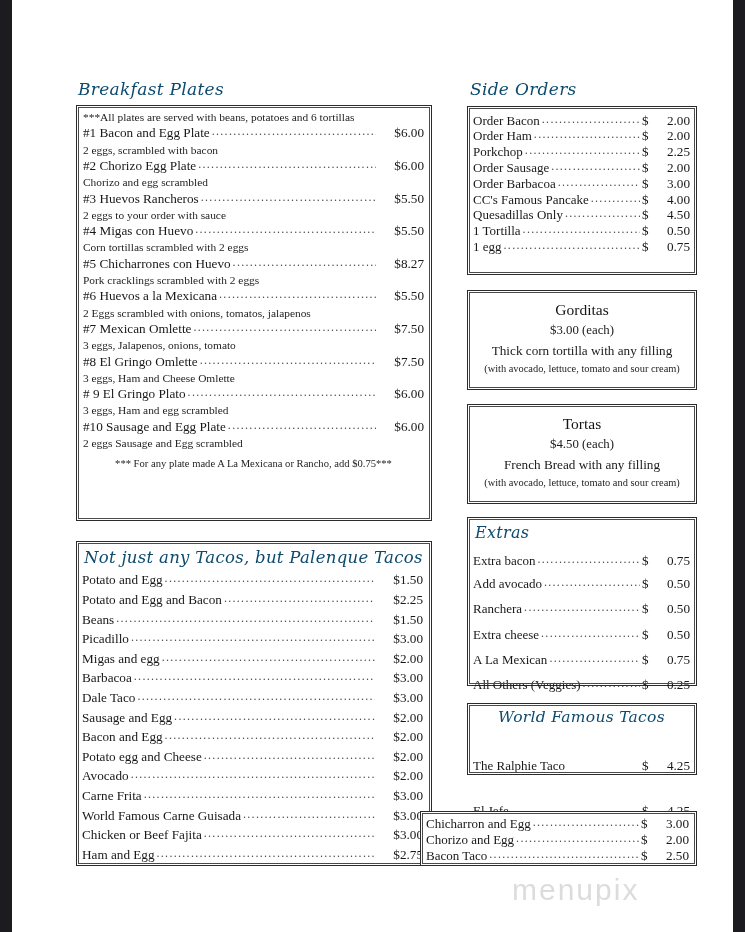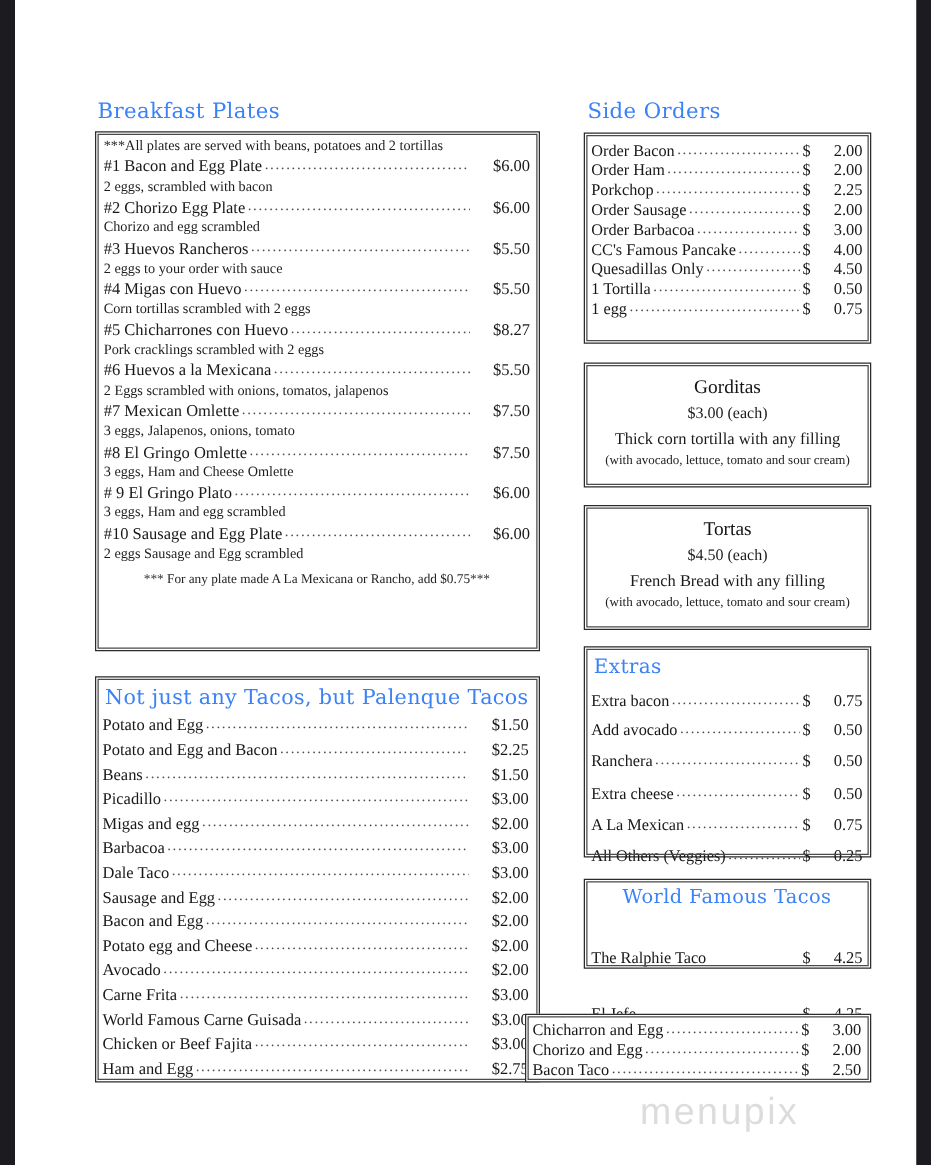--- a/index.html
+++ b/index.html
@@ -25,22 +25,23 @@
   .sheet {
     position: absolute;
     left: 0; top: 0;
     width: 721px;
     height: 932px;
   }
 
   
   .script-head {
     font-family: "DejaVu Serif", "Liberation Serif", serif;
+    font-style: italic;
     font-size: 17px;
-    color: #3b82f6;
+    color: #0c4a6e;
     letter-spacing: 0.3px;
     white-space: nowrap;
   }
 
   .box {
     position: absolute;
     border: 1px solid #2b2b2b;
     background: #ffffff;
     box-shadow: 0 0 0 1px #ffffff inset;
   }
@@ -195,21 +196,21 @@
 </head>
 <body>
 
 <div class="page">
   <div class="sheet">
 
     <div class="script-head" style="position:absolute;" id="breakfast-head">Breakfast Plates</div>
 
     <div class="box" id="breakfast-box">
       <div class="inner">
-        <div class="topnote">***All plates are served with beans, potatoes and 2 tortillas</div>
+        <div class="topnote">***All plates are served with beans, potatoes and 6 tortillas</div>
         <div id="breakfast-items">
             <div class="row">
               <span class="nm">#1 Bacon and Egg Plate</span>
               <span class="dots">............................................................................................</span>
               <span class="pr">$6.00</span>
             </div>
             <div class="desc">2 eggs, scrambled with bacon</div>
             <div class="row">
               <span class="nm">#2 Chorizo Egg Plate</span>
               <span class="dots">............................................................................................</span>

